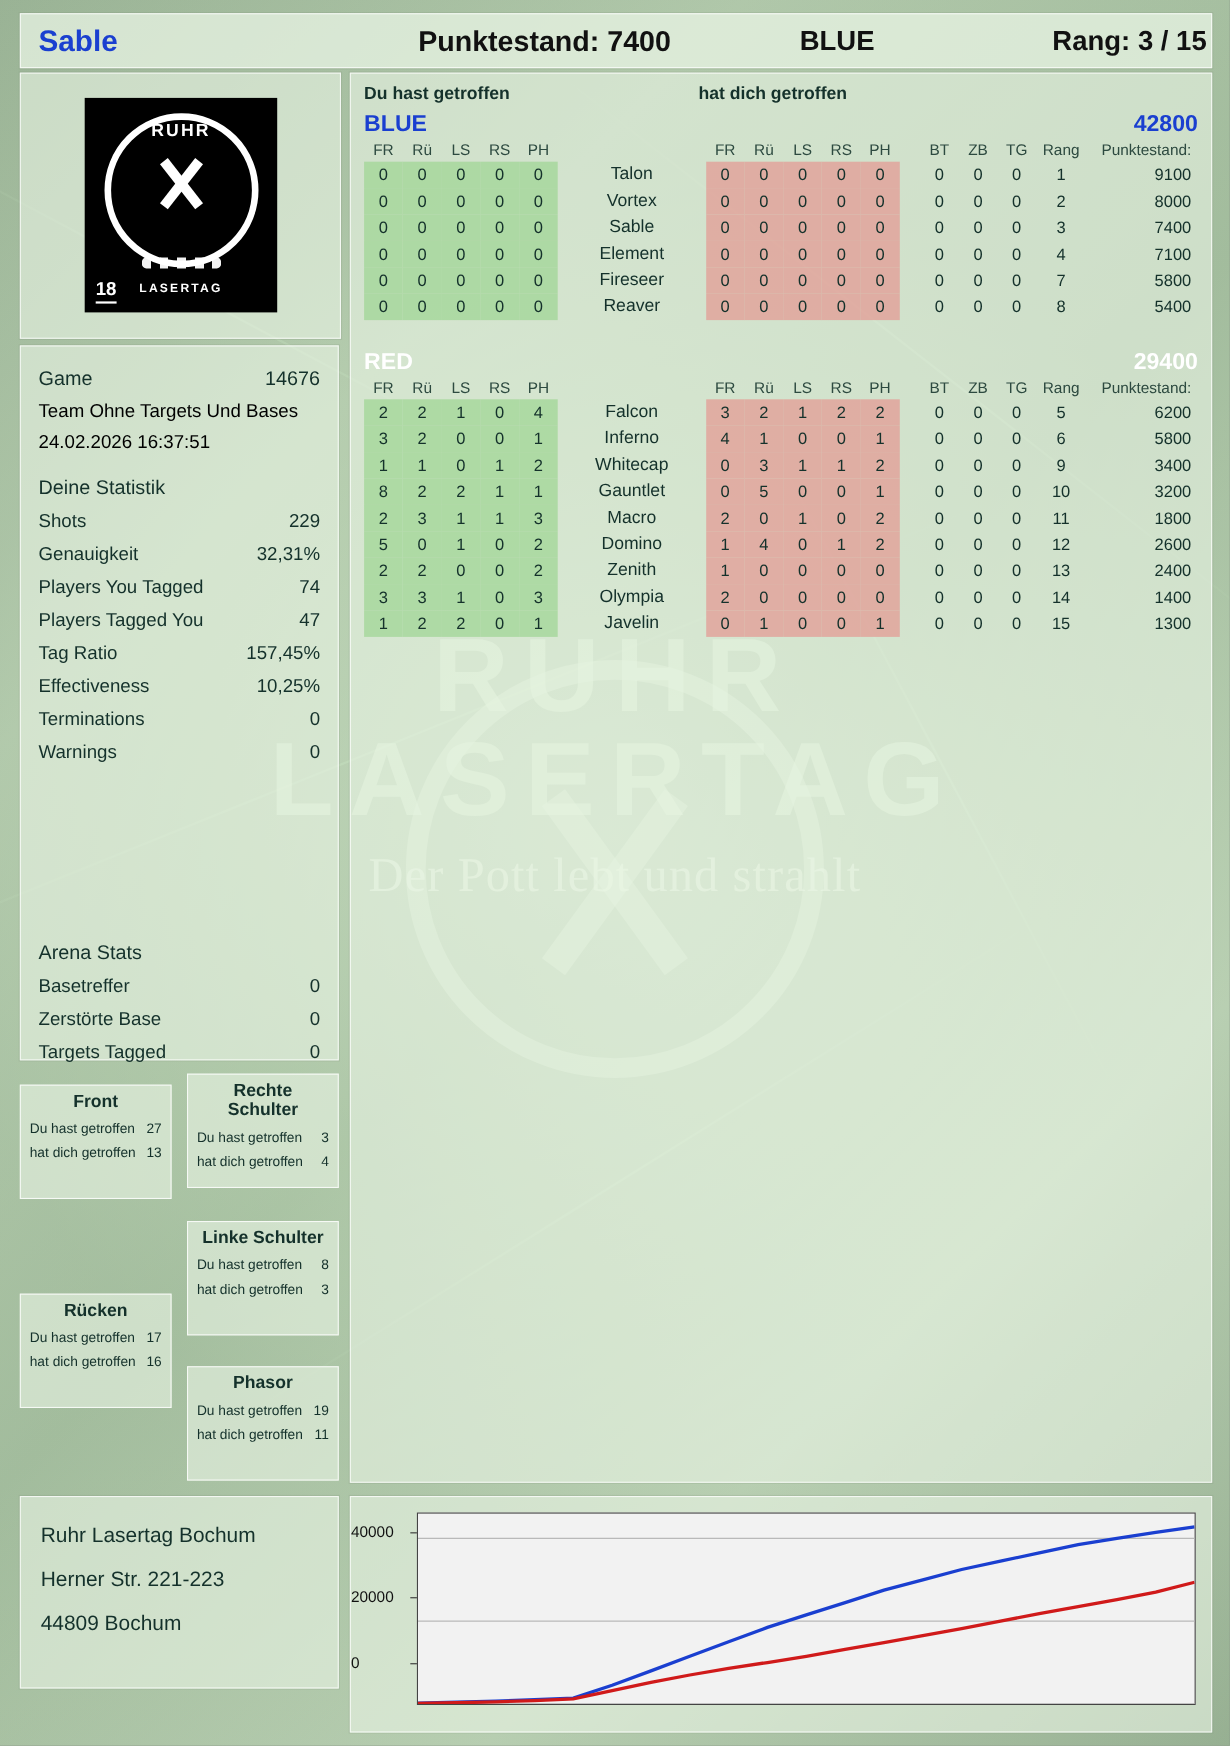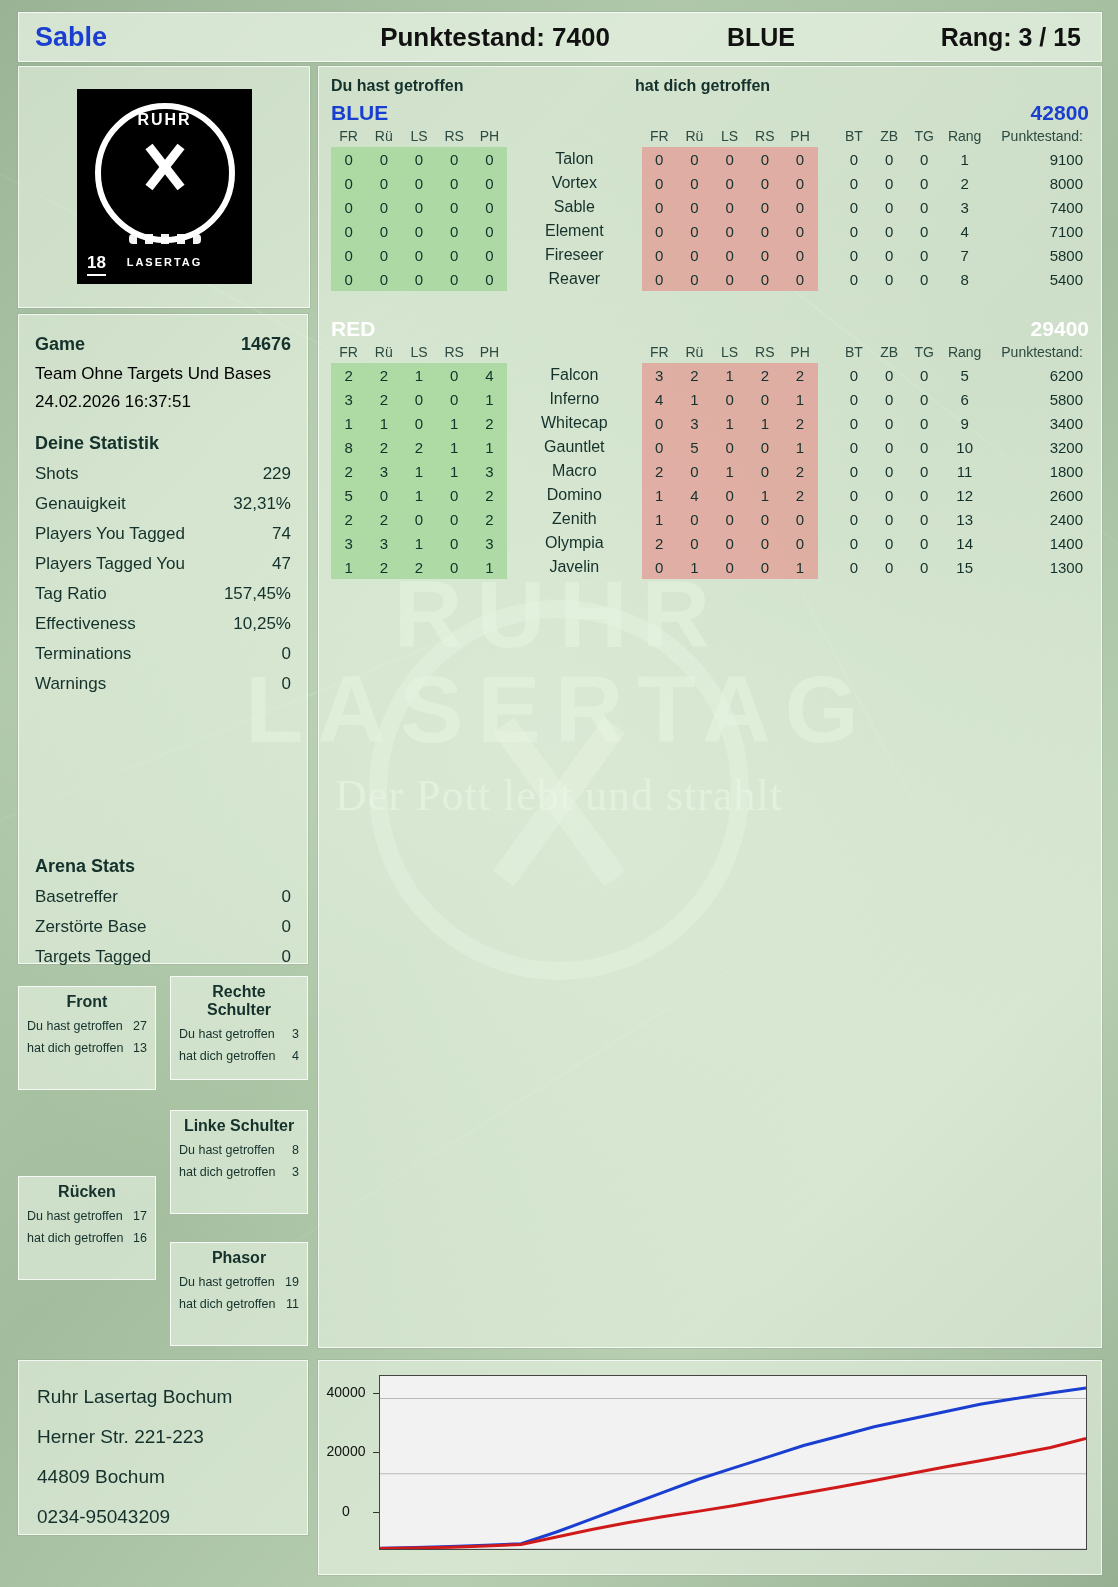--- a/index.html
+++ b/index.html
@@ -44,40 +44,40 @@
     background:rgba(233,244,228,0.62);
     border:1px solid rgba(255,255,255,0.75);
     box-shadow:0 0 0 1px rgba(120,140,118,0.18);
   }
   
   #header{left:18px;top:12px;width:1082px;height:48px;background:rgba(236,246,232,0.72);}
   #header .hdr-inner{display:flex;align-items:center;height:100%;}
   .hdr-name{width:300px;padding-left:16px;color:#1a3fd0;font-size:27px;font-weight:bold;box-sizing:border-box;}
   .hdr-score{flex:1;text-align:center;font-size:26px;font-weight:bold;color:#111;}
   .hdr-team{width:180px;text-align:center;font-size:25px;font-weight:bold;color:#111;}
-  .hdr-rank{width:250px;text-align:right;padding-right:20px;font-size:25px;font-weight:bold;color:#111;box-sizing:border-box;}
+  .hdr-rank{width:250px;text-align:right;padding-right:4px;font-size:25px;font-weight:bold;color:#111;box-sizing:border-box;}
 
   
   #logo-panel{left:18px;top:66px;width:290px;height:240px;}
   .logo-box{position:absolute;left:58px;top:22px;width:175px;height:195px;background:#000;}
   .logo-circle{position:absolute;left:50%;top:14px;transform:translateX(-50%);width:140px;height:140px;border-radius:50%;border:6px solid #fff;box-sizing:border-box;}
   .logo-word-top{position:absolute;left:0;right:0;top:22px;text-align:center;color:#fff;font-size:16px;font-weight:bold;letter-spacing:2px;}
   .logo-word-bot{position:absolute;left:0;right:0;bottom:16px;text-align:center;color:#fff;font-size:11px;font-weight:bold;letter-spacing:2px;}
   .hammer{position:absolute;left:50%;top:52px;width:9px;height:52px;background:#fff;}
   .hammer.a{transform:translateX(-50%) rotate(38deg);}
   .hammer.b{transform:translateX(-50%) rotate(-38deg);}
   .wave{position:absolute;left:50%;transform:translateX(-50%);bottom:40px;width:72px;height:10px;
         background:repeating-linear-gradient(90deg,#fff 0 8px,transparent 8px 16px);border-radius:4px;opacity:.95;}
   .age{position:absolute;left:10px;bottom:8px;color:#fff;font-size:17px;font-weight:bold;border-bottom:2px solid #fff;padding-bottom:1px;}
 
   #stats-panel{left:18px;top:314px;width:290px;height:650px;padding:14px 16px;box-sizing:border-box;}
   .row{display:flex;justify-content:space-between;font-size:17px;color:#14312b;padding:5px 0;}
   .row .lbl{}
   .row .val{font-variant-numeric:tabular-nums;}
-  .bold{font-weight:bold;font-size:18px;}
+  .bold{font-weight:normal;font-size:18px;}
   .blockgap{height:12px;}
   .meta{font-size:17px;color:#000000;padding:4px 0;}
 
   
   .bp{position:absolute;background:rgba(233,244,228,0.62);border:1px solid rgba(255,255,255,0.8);box-sizing:border-box;padding:6px 8px;}
   .bp .t{text-align:center;font-weight:bold;font-size:16px;color:#14312b;margin-bottom:4px;}
   .bp .r{display:flex;justify-content:space-between;font-size:12.5px;color:#14312b;padding:4px 0;}
   #bp-rs{left:170px;top:976px;width:138px;height:104px;}
   #bp-front{left:18px;top:986px;width:138px;height:104px;}
   #bp-ls{left:170px;top:1110px;width:138px;height:104px;}
@@ -112,21 +112,21 @@
   .hit-r{background:rgba(226,160,152,0.8);}
   .pts-hdr{text-align:right !important;padding-right:6px !important;}
 
   .section{position:absolute;left:12px;width:758px;}
   #blue-sec{top:34px;}
   #red-sec{top:250px;}
 
   
   #chartpanel{left:318px;top:1360px;width:782px;height:213px;}
   .chart-inner{position:absolute;left:60px;top:14px;right:14px;bottom:24px;background:#f2f2f2;border:1px solid #444;}
-  .ylab{position:absolute;left:0;width:54px;text-align:center;font-size:14px;color:#111;}
+  .ylab{position:absolute;left:0;width:54px;text-align:left;font-size:14px;color:#111;}
   svg.series{position:absolute;left:0;top:0;width:100%;height:100%;}
 </style>
 </head>
 <body>
 
 <div class="page">
   <div class="streaks">
     <i style="left:-100px;top:120px;width:700px;transform:rotate(28deg);"></i>
     <i style="left:500px;top:60px;width:900px;transform:rotate(38deg);"></i>
     <i style="left:-200px;top:900px;width:1200px;transform:rotate(-22deg);"></i>
@@ -278,21 +278,20 @@
   <div class="r">
       <span>hat dich getroffen</span>
       <span>11</span>
     </div>
 </div>
 
 <div class="panel" id="address">
   <div>Ruhr Lasertag Bochum</div>
   <div>Herner Str. 221-223</div>
   <div>44809 Bochum</div>
-  <div>0234-95043209</div>
 </div>
 
 <div class="panel" id="main">
   <div class="tblhdr a">Du hast getroffen</div>
   <div class="tblhdr b">hat dich getroffen</div>
 
   <div class="section" id="blue-sec">
     <div class="teamline">
       <span class="teamname blue">BLUE</span>
       <span class="teamtotal blue">42800</span>

